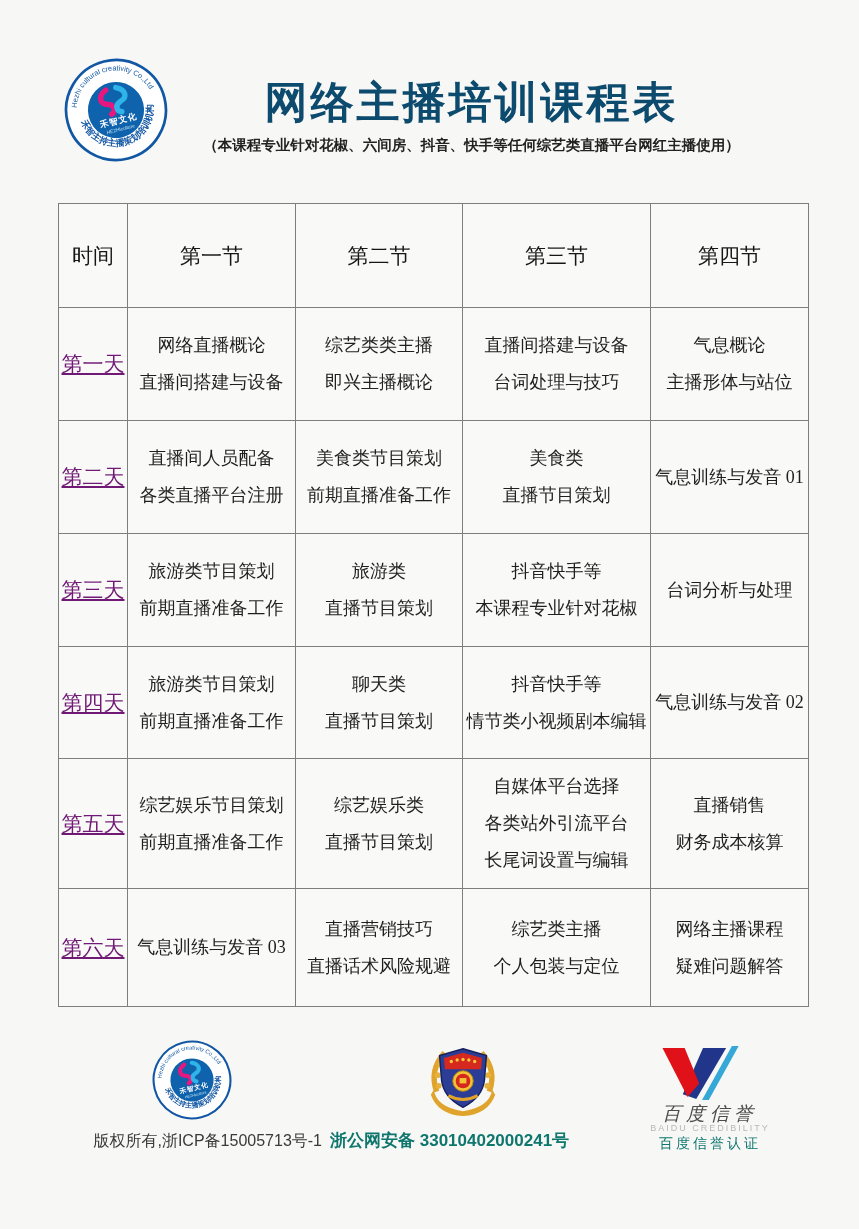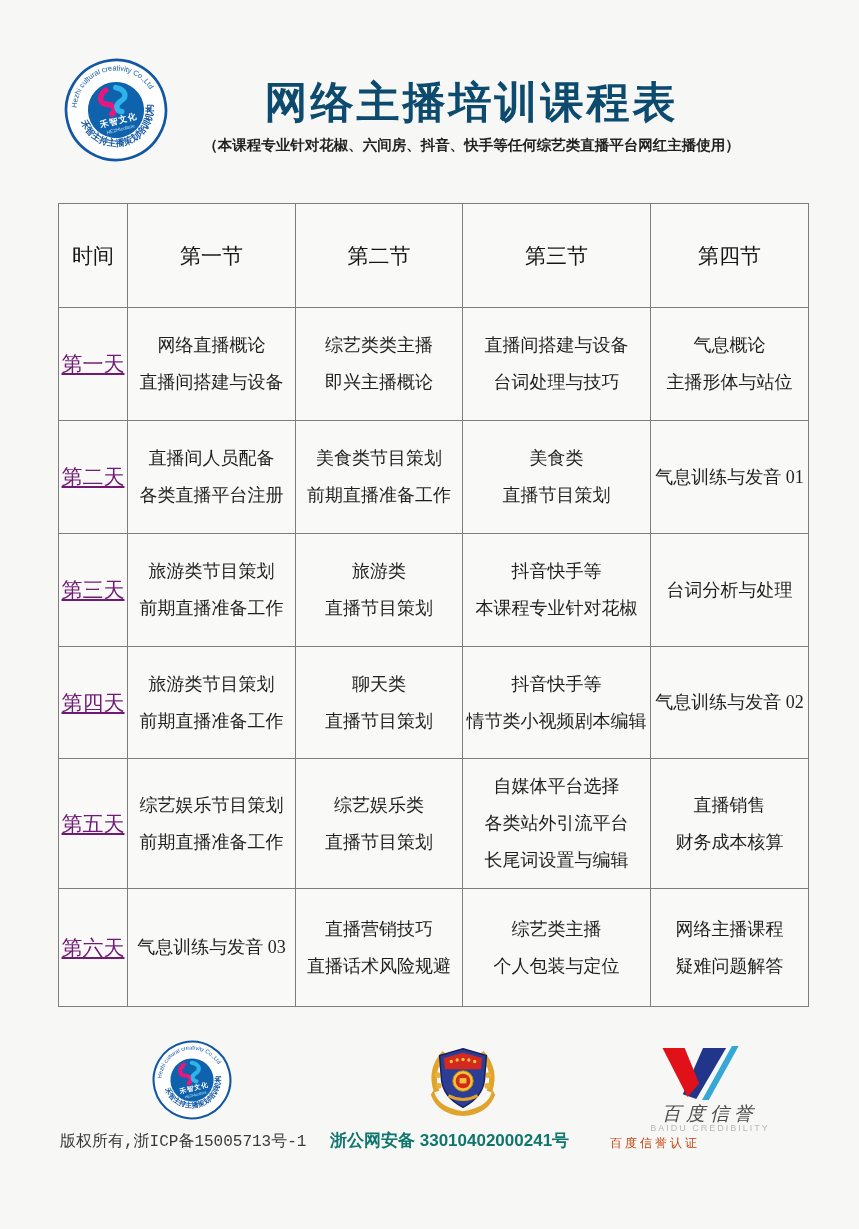--- a/index.html
+++ b/index.html
@@ -34,45 +34,45 @@
     text-align:center; vertical-align:middle;
     padding:2px;
   }
   table.schedule th { font-size:21px; font-weight:normal; color:#161616; }
   td.day { font-size:21px; color:#701a75;text-decoration:underline; }
   td.cell { font-size:18px; color:#1f1f1f; }
   td.cell .ln { line-height:37px; white-space:nowrap; }
   
   .seal-bottom { position:absolute; left:152px; top:1040px; width:80px; height:80px; }
   .copyright {
-    position:absolute; left:60px; top:1131px; width:262px; text-align:left;
-    font-family:Liberation Mono, monospace;
+    position:absolute; left:60px; top:1131px; width:262px; text-align:right;
+    font-family:Liberation Sans, sans-serif;
     font-size:16px; color:#3a3a3a;
   }
   .police-badge { position:absolute; left:424px; top:1040px; width:78px; height:80px; }
   .police-record {
     position:absolute; left:330px; top:1129px; width:250px; 
     font-family:"Liberation Sans","DejaVu Sans",sans-serif;
     font-size:17px; font-weight:bold; color:#0f766e;
   }
   .baidu-v { position:absolute; left:656px; top:1046px; width:94px; height:54px; }
   .baidu-title {
     position:absolute; left:610px; top:1101px; width:200px; text-align:center;
     font-family:"Liberation Sans","DejaVu Sans",sans-serif;
     font-size:19px; letter-spacing:5px; color:#4c4c4c;font-style:italic;
   }
   .baidu-sub {
     position:absolute; left:610px; top:1123px; width:200px; text-align:center;
     font-family:"Liberation Sans","DejaVu Sans",sans-serif;
     font-size:9px; letter-spacing:2px; color:#b9b9b9;
   }
   .baidu-caption {
-    position:absolute; left:610px; top:1135px; width:200px; text-align:left;
-    font-family:"Liberation Sans","DejaVu Sans",sans-serif;
-    font-size:12px; letter-spacing:3px; color:#c2410c;
+    position:absolute; left:610px; top:1135px; width:200px; text-align:center;
+    font-family:"Liberation Sans","DejaVu Sans",sans-serif;
+    font-size:14px; letter-spacing:3px; color:#0f766e;
   }
   .hidden-defs { position:absolute; width:0; height:0; overflow:hidden; }
 </style>
 </head>
 <body>
 
 <svg class="hidden-defs" aria-hidden="true">
   <defs>
     <symbol id="seal" viewBox="0 0 100 100">
       <g transform="rotate(-14 50 50)">

